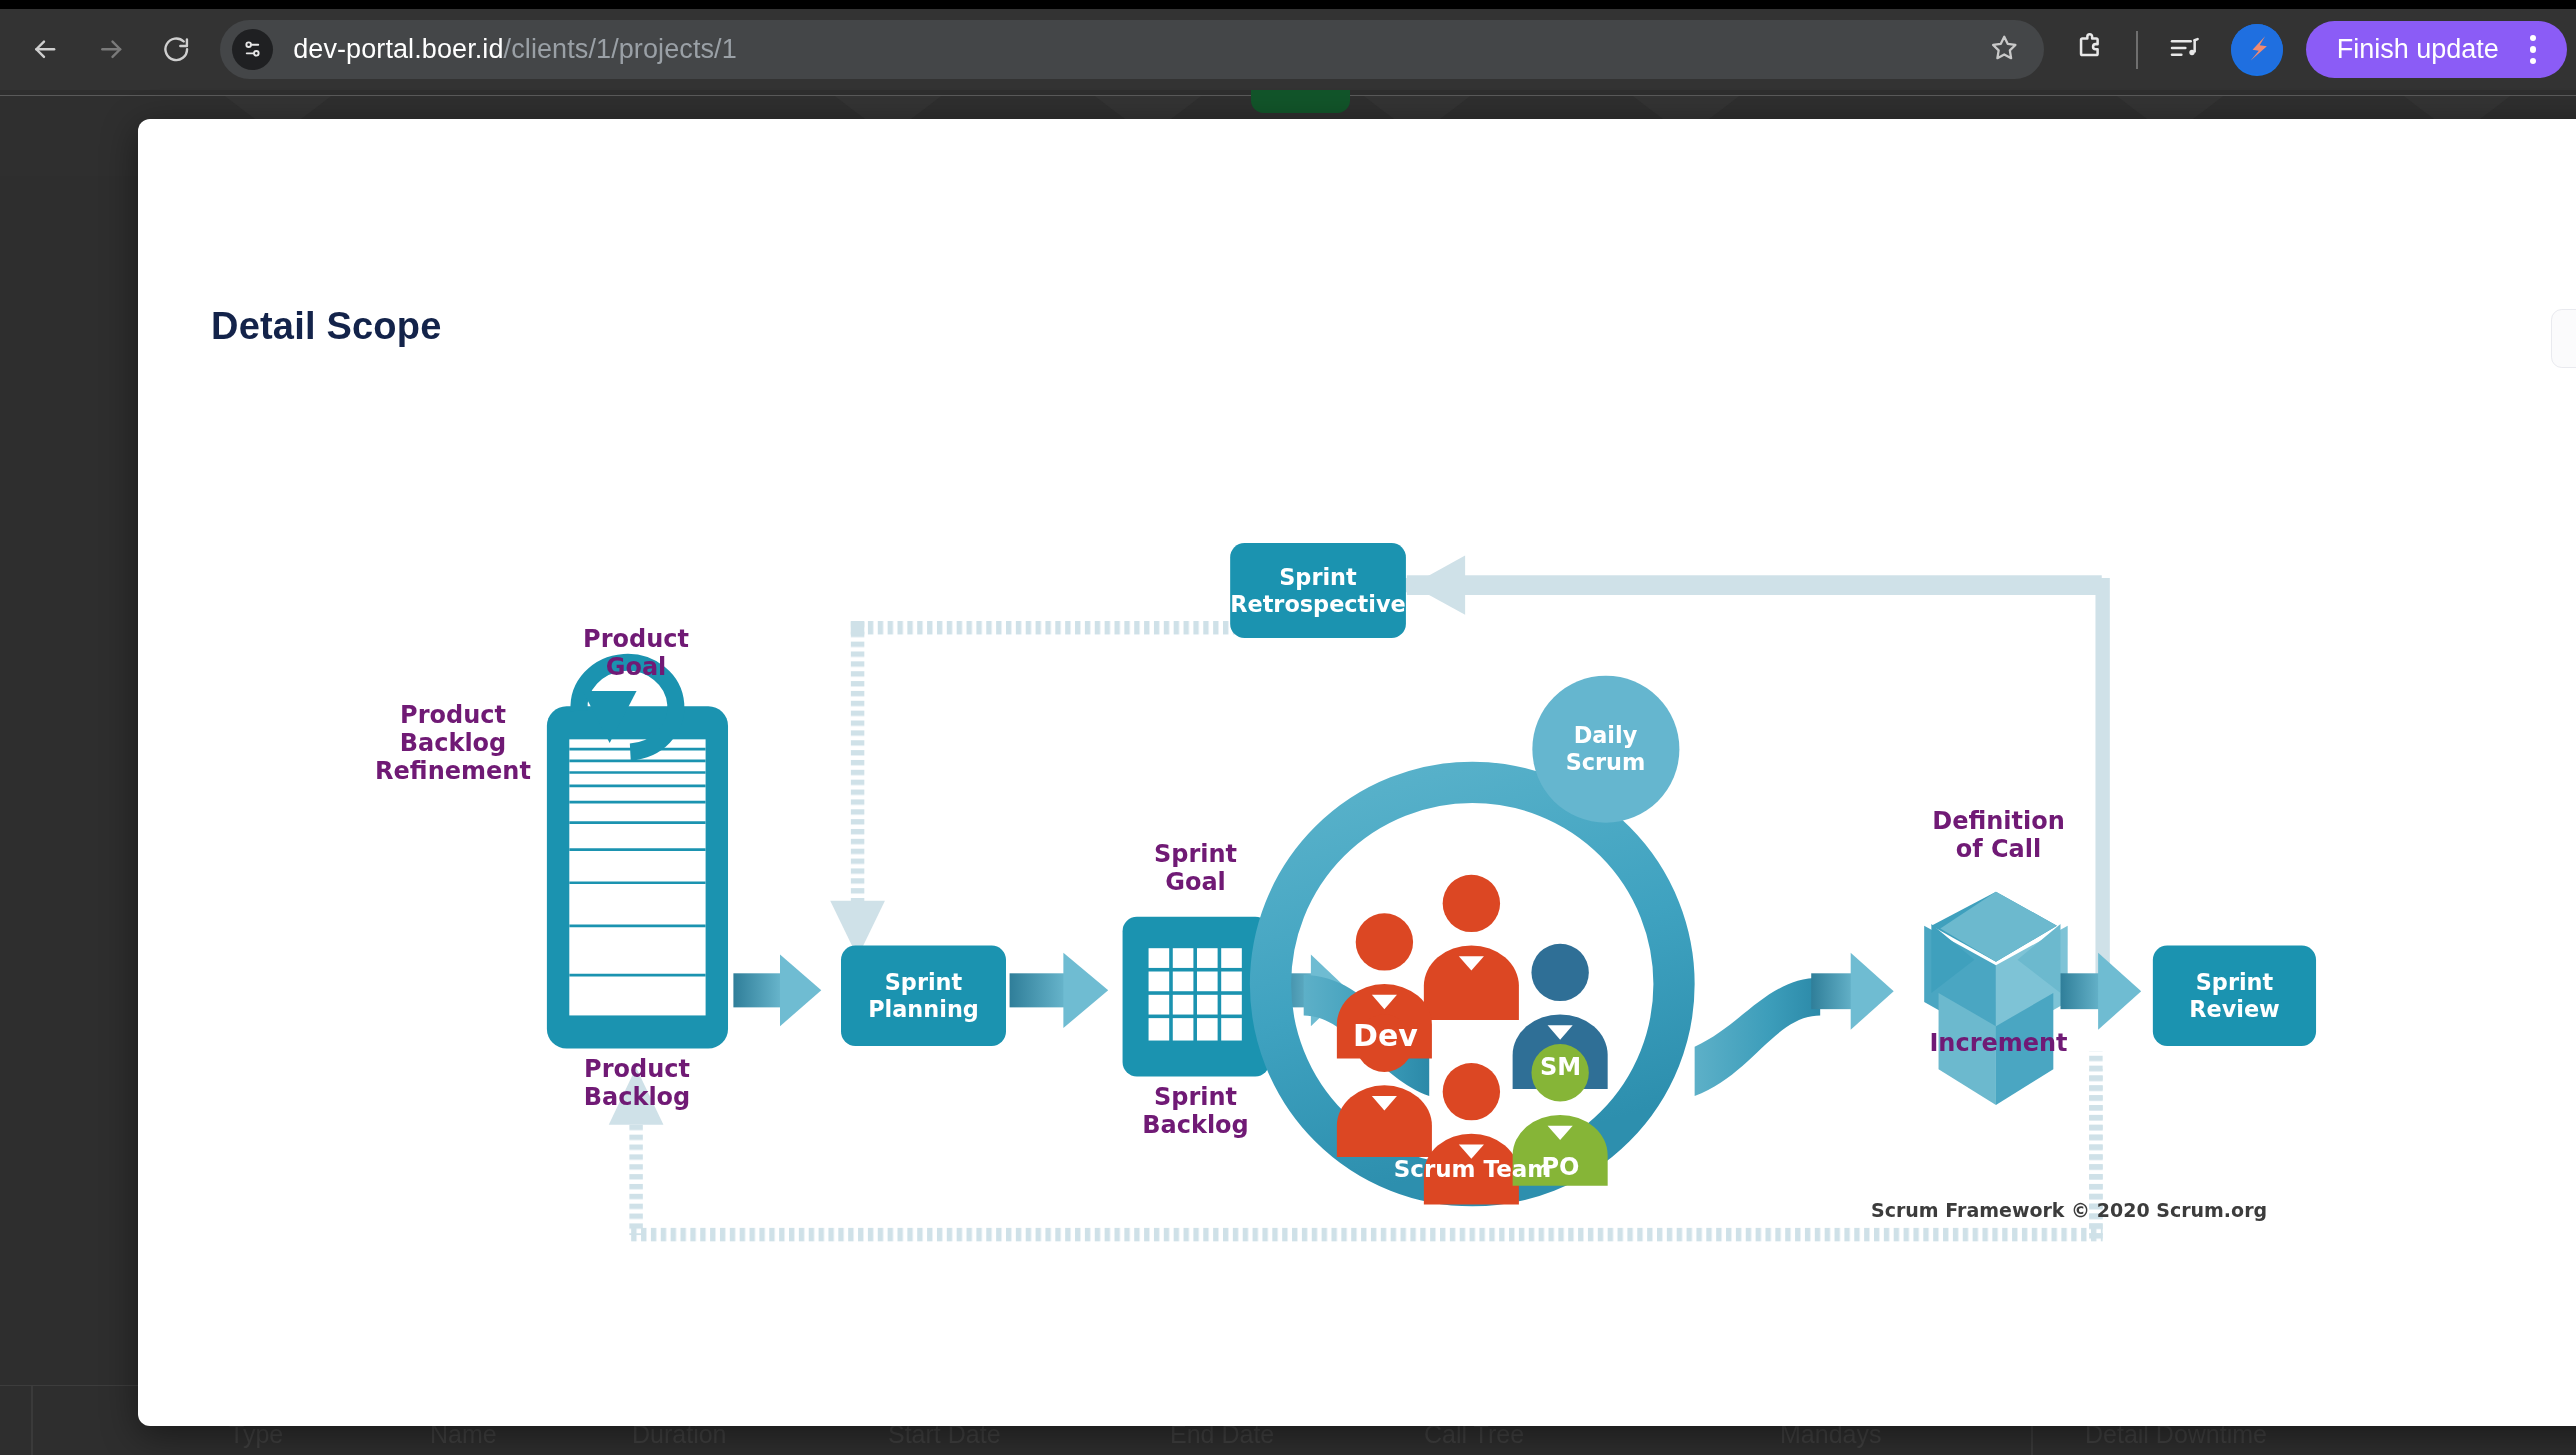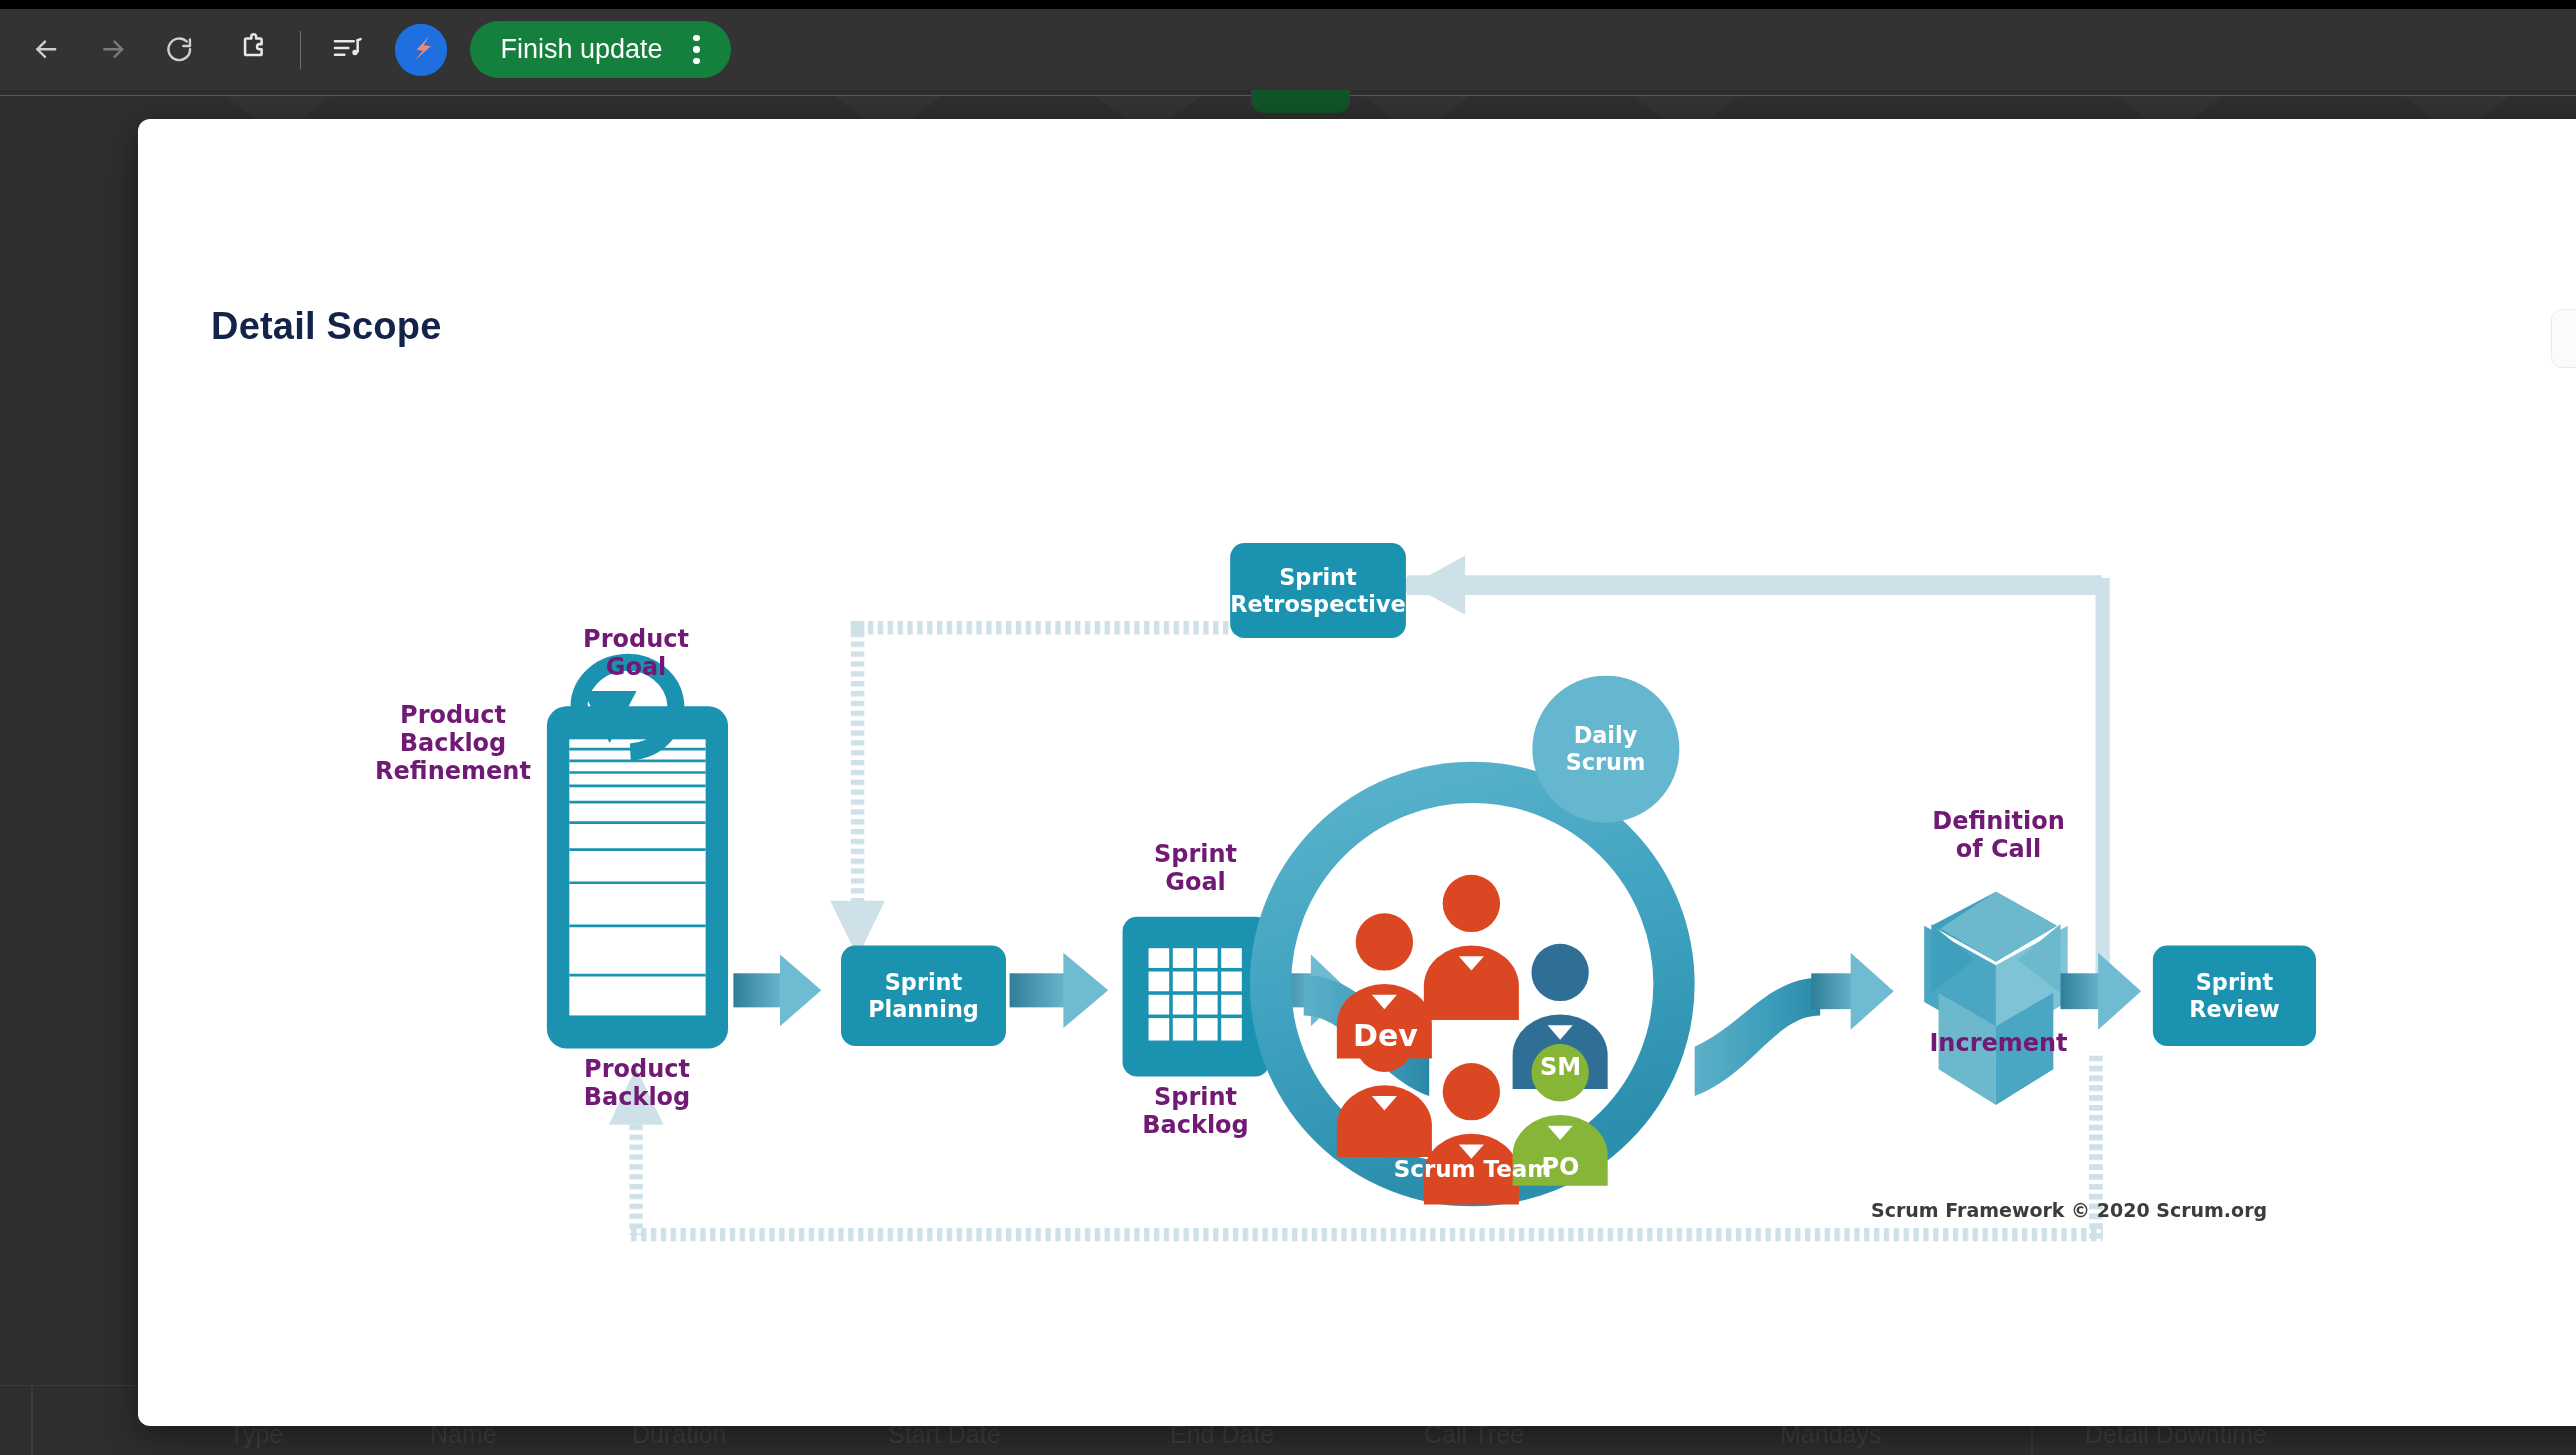--- a/index.html
+++ b/index.html
@@ -69,21 +69,21 @@
   }
   .avatar-btn {
     width: 52px; height: 52px; margin-left: 21.5px; border-radius: 50%;
     background: #1a73e8;
     display: flex; align-items: center; justify-content: center; flex: 0 0 auto;
     overflow: hidden;
   }
   .finish-update {
     margin-left: 23px; margin-right: 9px;
     height: 57px;
-    background: #15803d;
+    background: #8b5cf6;
     border-radius: 30.5px;
     display: flex; align-items: center;
     padding: 0 12.6px 0 30.5px;
     flex: 0 0 auto;
   }
   .finish-update-label {
     font-size: 27px; color: #ffffff; white-space: nowrap;
   }
   .kebab {
     width: 43px; height: 47px; margin-left: 12.6px;
@@ -233,20 +233,40 @@
 
   <div class="nav-btn">
     <span>
       <svg width="30.5" height="30.5" viewBox="0 0 24 24" fill="none" stroke="currentColor" stroke-width="1.9" stroke-linecap="round" stroke-linejoin="round">
         <path d="M20.5 12a8.5 8.5 0 1 1-2.6-6.1"></path>
         <path d="M20.4 4.3v5.2h-5.2"></path>
       </svg>
     </span>
   </div>
 
+  <div class="omnibox">
+    <div class="omni-site-icon">
+      <svg width="23" height="23" viewBox="0 0 24 24" fill="none" stroke="#e6e6e6" stroke-width="2" stroke-linecap="round">
+        <circle cx="8" cy="7" r="2.4"></circle>
+          <path d="M11 7h7"></path>
+        <circle cx="16" cy="16" r="2.4"></circle>
+          <path d="M13 16H6"></path>
+      </svg>
+    </div>
+    <div class="omni-url">
+      <span class="host">dev-portal.boer.id</span><span>/clients/1/projects/1</span>
+    </div>
+    <div class="omni-star">
+      <span>
+        <svg width="30.5" height="30.5" viewBox="0 0 24 24" fill="none" stroke="currentColor" stroke-width="1.8" stroke-linejoin="round">
+          <path d="M12 3.3l2.7 5.6 6.1.9-4.4 4.3 1 6.1-5.4-2.9-5.4 2.9 1-6.1L3.2 9.8l6.1-.9z"></path>
+        </svg>
+      </span>
+    </div>
+  </div>
 
   <div class="tb-icon">
     <span>
       <svg width="32" height="32" viewBox="0 0 24 24" fill="none" stroke="currentColor" stroke-width="1.9" stroke-linejoin="round">
         <path d="M10 3.5a1.8 1.8 0 0 1 3.6 0v1.3h3.1a1 1 0 0 1 1 1v3.3h-1.5a1.9 1.9 0 0 0 0 3.8h1.5v3.4a1 1 0 0 1-1 1H6.3a1 1 0 0 1-1-1V5.8a1 1 0 0 1 1-1H10z"></path>
       </svg>
     </span>
   </div>
 
   <div class="tb-sep"></div>

